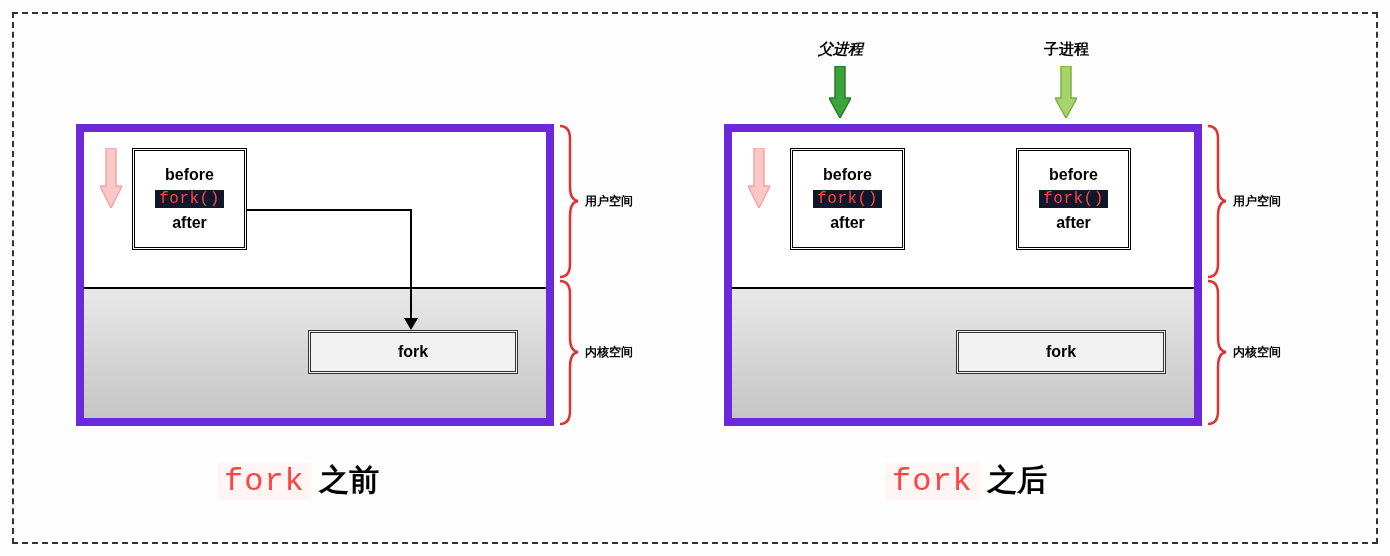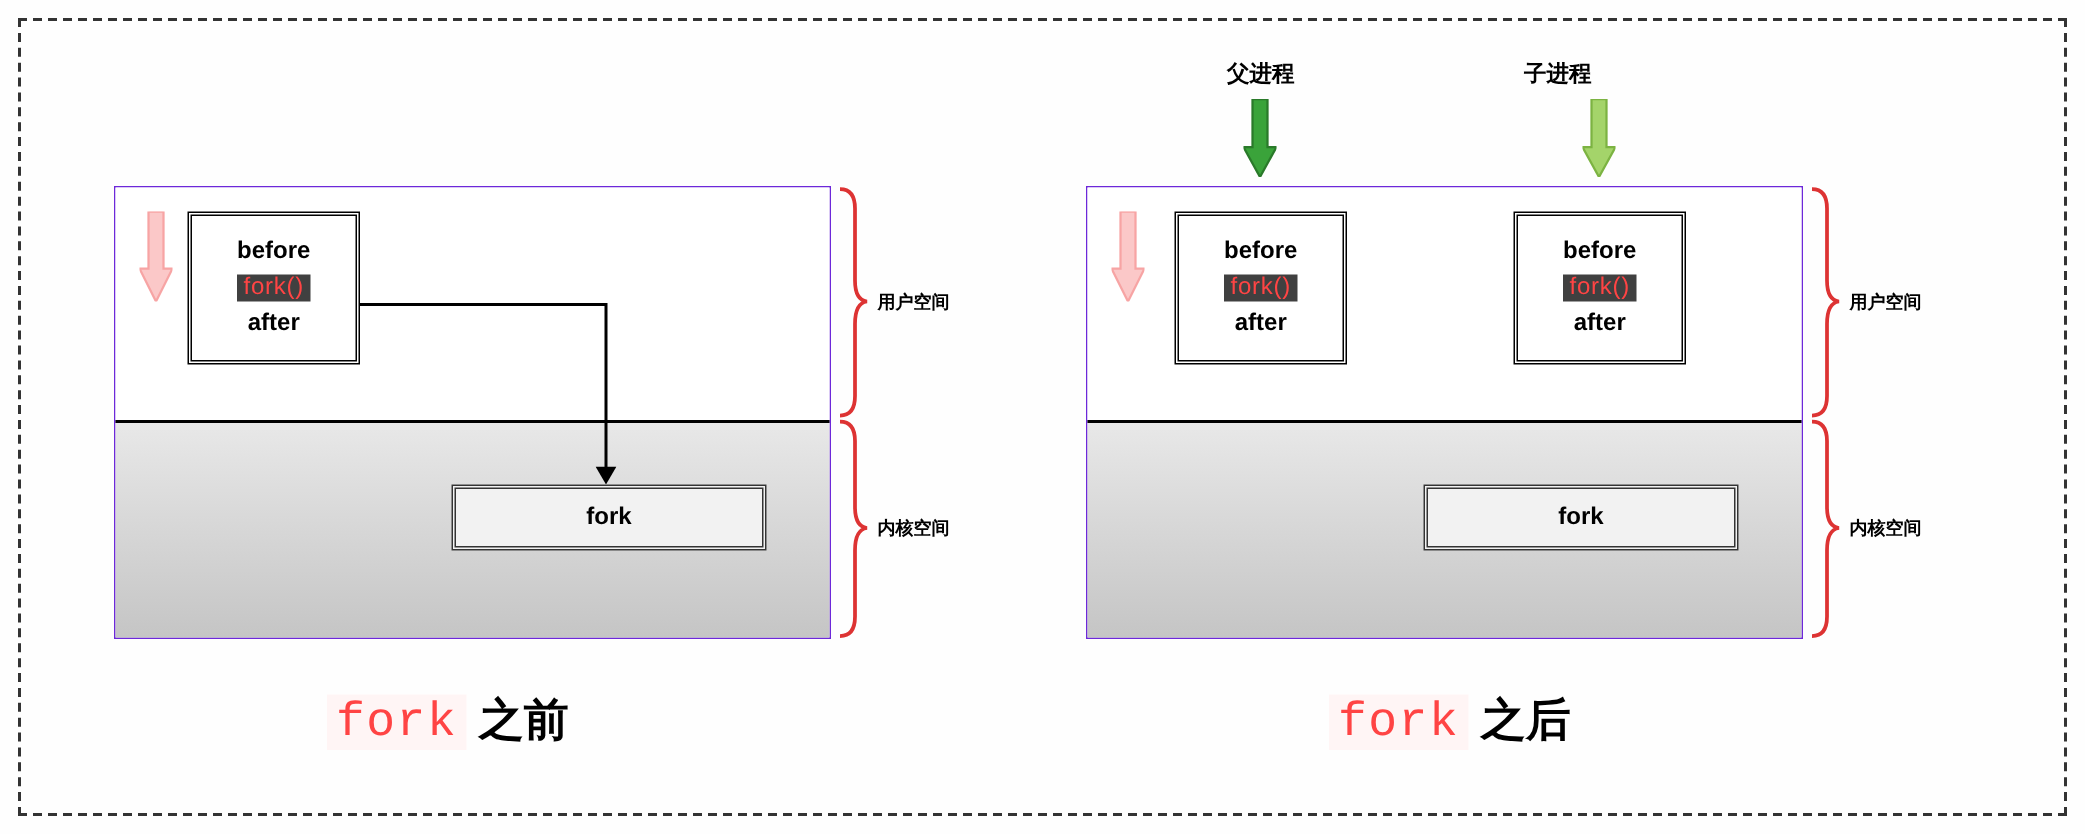--- a/index.html
+++ b/index.html
@@ -13,21 +13,21 @@
   .dashed-border {
     position: absolute;
     top: 12px; left: 12px; right: 12px; bottom: 12px;
     border: 2px dashed #333;
   }
   .panel {
     position: absolute;
     top: 124px;
     width: 478px;
     height: 302px;
-    border: 1px solid #6d28d9;
+    border: 8px solid #6d28d9;
   }
   .panel-left { left: 76px; }
   .panel-right { left: 724px; }
   .user-space {
     position: absolute;
     top: 0; left: 0; right: 0;
     height: 155px;
     background: #fff;
   }
   .kernel-space {
@@ -44,23 +44,23 @@
     background: #fff;
     font-size: 16px;
     font-weight: bold;
     display: flex;
     flex-direction: column;
     align-items: center;
     justify-content: center;
     gap: 6px;
   }
   .code-box .fork-call {
-    font-family: Liberation Sans, sans-serif;
+    font-family: Liberation Mono, monospace;
     color: #ff4444;
-    background: #404040;
+    background: #0f172a;
     padding: 0 4px;
     font-weight: normal;
     letter-spacing: 0.5px;
   }
   .fork-kernel-box {
     position: absolute;
     border: 3px double #333;
     background: #f2f2f2;
     font-size: 16px;
     font-weight: bold;
@@ -159,22 +159,22 @@
   <svg width="22" height="147" viewBox="0 0 22 147">
     <path d="M2 2 Q12 2 12 15 V59 Q12 72 20 73 Q12 74 12 88 V132 Q12 145 2 145" fill="none" stroke="#d33" stroke-width="2.5"></path>
   </svg>
 </div>
 <div class="space-label" style="left:585px; top:344px;">内核空间</div>
 
 <div class="caption" style="left:218px;">
   <span class="fork-red">fork</span><span> 之前</span>
 </div>
 
-<div class="proc-label" style="left:818px; top:40px;">父进程</div>
-<div class="proc-label" style="left:1016px; top:40px;">子进程</div>
+<div class="proc-label" style="left:818px; top:40px;font-style:italic;">父进程</div>
+<div class="proc-label" style="left:1044px; top:40px;">子进程</div>
 
 <div class="down-arrow-green" style="left:829px; top:66px;">
   <svg width="22" height="52" viewBox="0 0 22 52">
     <path d="M6 0 H16 V32 H22 L11 52 L0 32 H6 Z" fill="#3aa33a" stroke="#2a7a2a" stroke-width="1.5"></path>
   </svg>
 </div>
 <div class="down-arrow-green" style="left:1055px; top:66px;">
   <svg width="22" height="52" viewBox="0 0 22 52">
     <path d="M6 0 H16 V32 H22 L11 52 L0 32 H6 Z" fill="#a4d46a" stroke="#7cb342" stroke-width="1.5"></path>
   </svg>

